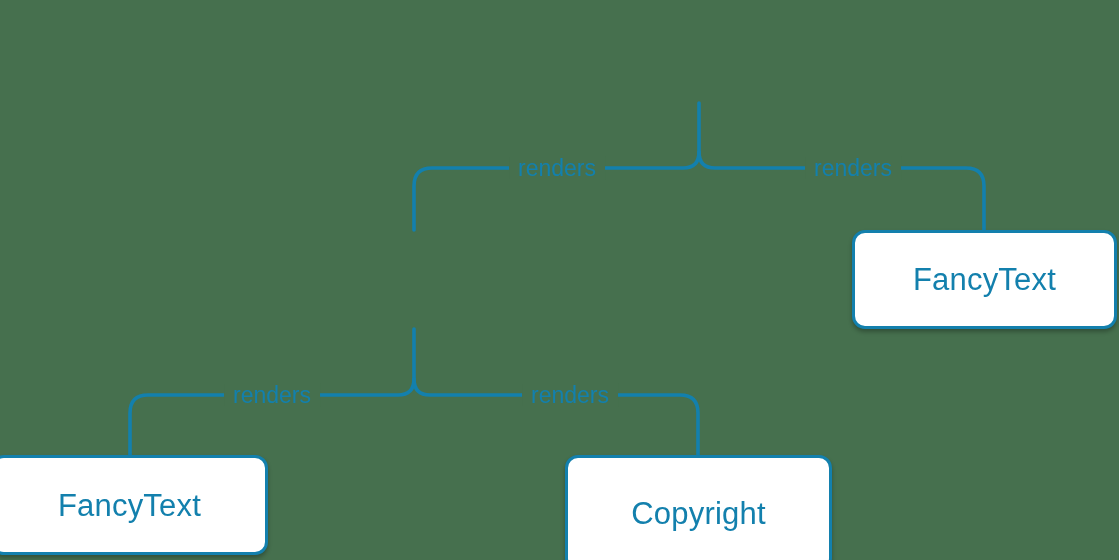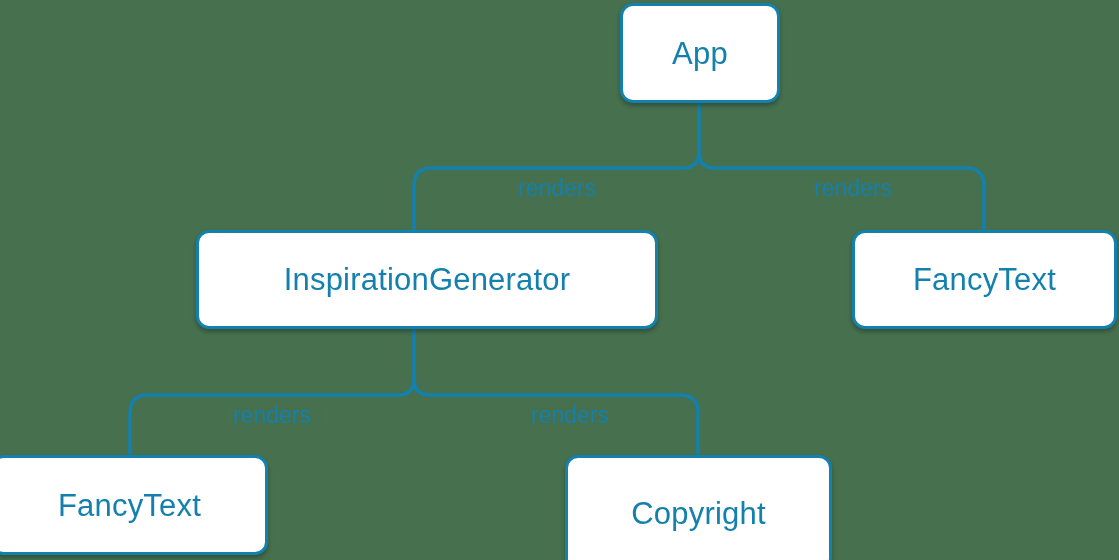--- a/index.html
+++ b/index.html
@@ -51,21 +51,20 @@
     position: absolute;
     color: #1380ad;
     font-size: 23px;
     font-weight: 400;
     white-space: nowrap;
     line-height: 1;
     z-index: 4;
     background: #46704e;
     padding: 0 9px;
     transform: translate(-50%, -50%);
-    margin-top: 20px;
   }
   
   #node-app        { left: 620px; top: 3px;   width: 160px; height: 100px; }
   #node-inspgen    { left: 196px; top: 230px; width: 462px; height: 99px; }
   #node-fancy-right{ left: 852px; top: 230px; width: 265px; height: 99px; }
   #node-fancy-left { left: -9px;  top: 455px; width: 277px; height: 100px; }
   #node-copyright  { left: 565px; top: 455px; width: 267px; height: 116px; }
 </style>
 </head>
 <body>
@@ -76,27 +75,21 @@
     <g fill="none" stroke="#1380ad" stroke-width="3.6" stroke-linecap="round" stroke-linejoin="round">
 
       <path d="M699,103 L699,152 Q699,168 683,168 L432,168 Q414,168 414,186 L414,230"></path>
       <path d="M699,152 Q699,168 715,168 L966,168 Q984,168 984,186 L984,230"></path>
 
       <path d="M414,329 L414,379 Q414,395 398,395 L148,395 Q130,395 130,413 L130,455"></path>
       <path d="M414,379 Q414,395 430,395 L680,395 Q698,395 698,413 L698,455"></path>
     </g>
   </svg>
 
-  <div class="node-box" id="node-app">
-    <span class="node-label">App</span>
-  </div>
 
-  <div class="node-box" id="node-inspgen">
-    <span class="node-label">InspirationGenerator</span>
-  </div>
 
   <div class="node-box" id="node-fancy-right">
     <span class="node-label">FancyText</span>
   </div>
 
   <div class="node-box" id="node-fancy-left">
     <span class="node-label">FancyText</span>
   </div>
 
   <div class="node-box" id="node-copyright">

